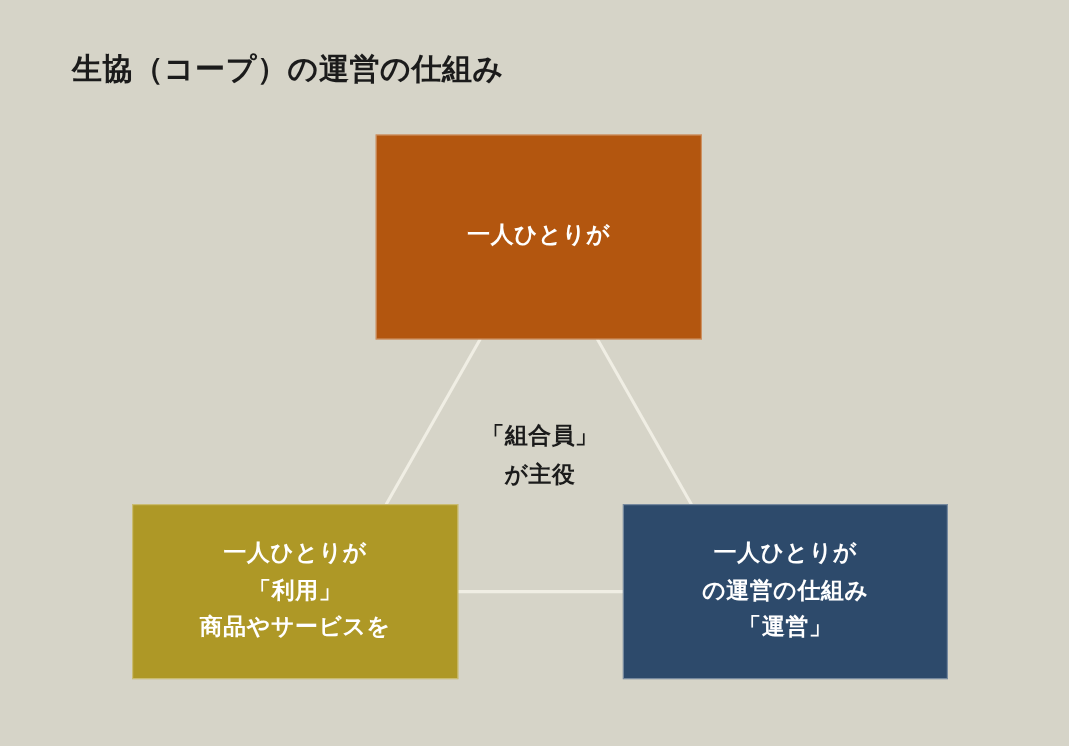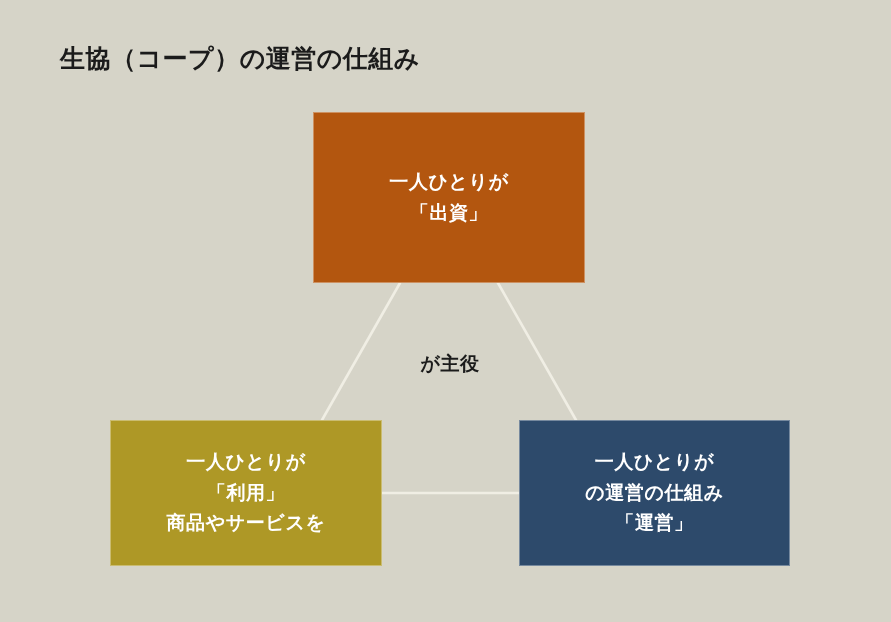--- a/index.html
+++ b/index.html
@@ -111,26 +111,26 @@
 
   <div id="page-title">生協（コープ）の運営の仕組み</div>
 
   <svg id="connectors" viewBox="0 0 891 622" width="891" height="622" aria-hidden="true">
     <line x1="400" y1="283" x2="322" y2="420" stroke="#f0eee4" stroke-width="2.6" stroke-linecap="round"></line>
     <line x1="498" y1="283" x2="576" y2="420" stroke="#f0eee4" stroke-width="2.6" stroke-linecap="round"></line>
     <line x1="382" y1="493" x2="519" y2="493" stroke="#f0eee4" stroke-width="2.6" stroke-linecap="round"></line>
   </svg>
 
   <div id="center-caption">
+    <span class="cap-line">「組合員」</span>
     <span class="cap-line">が主役</span>
   </div>
 
   <div class="node-box" id="box-funding">
     <span class="box-line">一人ひとりが</span>
-    <span class="box-line">「出資」</span>
   </div>
 
   <div class="node-box" id="box-usage">
     <span class="box-line">一人ひとりが</span>
     <span class="box-line">「利用」</span>
     <span class="box-line">商品やサービスを</span>
   </div>
 
   <div class="node-box" id="box-management">
     <span class="box-line">一人ひとりが</span>

